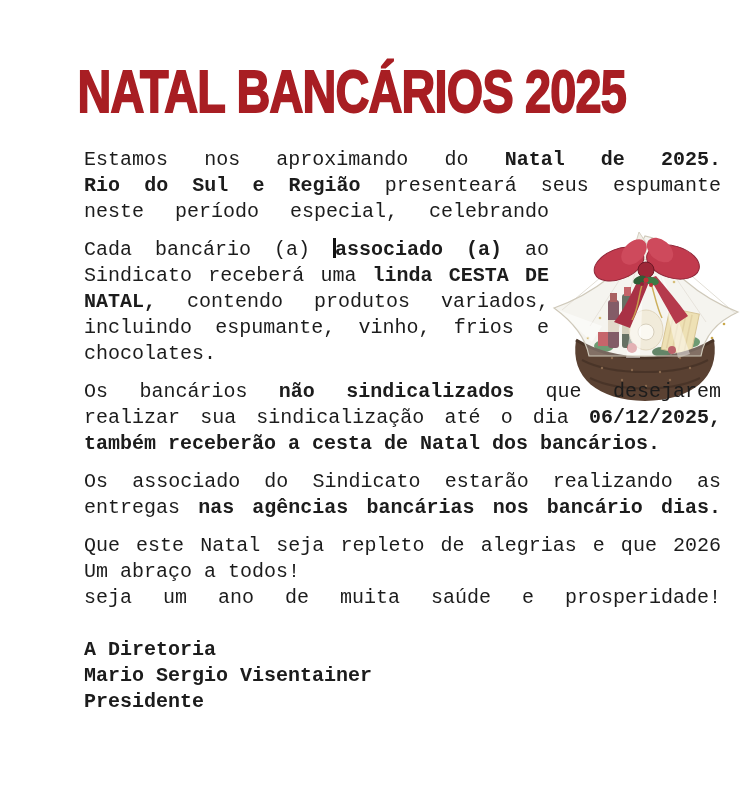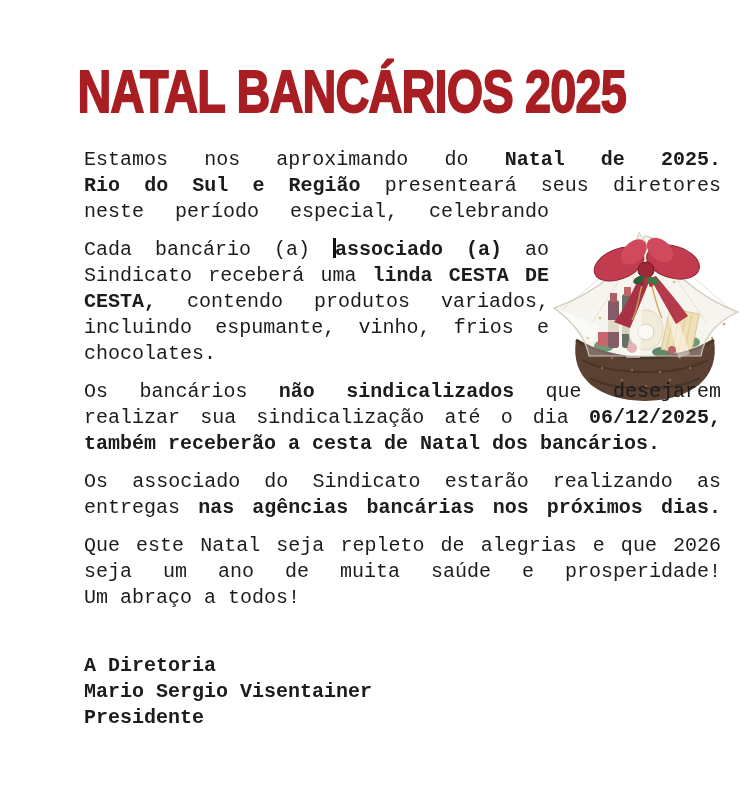--- a/index.html
+++ b/index.html
@@ -54,21 +54,21 @@
   .ln b { font-weight: bold; }
   .caret {
     display: inline-block;
     width: 3px;
     height: 20px;
     background: #111;
     vertical-align: -3px;
     margin-right: -1px;
   }
   .signature {
-    margin-top: 42px;
+    margin-top: 26px;
     font-weight: bold;
     font-family: Liberation Mono, monospace;
   }
   .signature div { line-height: 26px; }
 
   
   .basket-img {
     position: absolute;
     left: 542px;
     top: 230px;
@@ -184,43 +184,43 @@
       <circle cx="-4" cy="18" r="2" fill="#8E2436"></circle>
       <circle cx="5" cy="19" r="2" fill="#C03038"></circle>
     </g>
   </svg>
 </div>
 
 <div class="doc-body">
   <div id="paragraphs-host">
       <div class="para">
         <div class="ln j"><span>Estamos nos aproximando do </span><b>Natal de 2025.</b></div>
-        <div class="ln j"><b>Rio do Sul e Região</b><span> presenteará seus diretores</span></div>
+        <div class="ln j"><b>Rio do Sul e Região</b><span> presenteará seus espumante</span></div>
         <div class="ln j n"><span>neste período especial, celebrando</span></div>
       </div>
       <div class="para">
         <div class="ln j n"><span>Cada bancário (a) </span><span class="caret"></span><b>associado (a)</b><span> ao</span></div>
         <div class="ln j n"><span>Sindicato receberá uma </span><b>linda CESTA DE</b></div>
-        <div class="ln j n"><b>CESTA,</b><span> contendo produtos variados,</span></div>
+        <div class="ln j n"><b>NATAL,</b><span> contendo produtos variados,</span></div>
         <div class="ln j n"><span>incluindo espumante, vinho, frios e</span></div>
         <div class="ln n"><span>chocolates.</span></div>
       </div>
       <div class="para">
         <div class="ln j"><span>Os bancários </span><b>não sindicalizados</b><span> que desejarem</span></div>
         <div class="ln j"><span>realizar sua sindicalização até o dia </span><b>06/12/2025,</b></div>
         <div class="ln"><b>também receberão a cesta de Natal dos bancários.</b></div>
       </div>
       <div class="para">
         <div class="ln j"><span>Os associado do Sindicato estarão realizando as</span></div>
-        <div class="ln j"><span>entregas </span><b>nas agências bancárias nos próximos dias.</b></div>
+        <div class="ln j"><span>entregas </span><b>nas agências bancárias nos bancário dias.</b></div>
       </div>
       <div class="para">
         <div class="ln j"><span>Que este Natal seja repleto de alegrias e que 2026</span></div>
+        <div class="ln"><span>Um abraço a todos!</span></div>
         <div class="ln j"><span>seja um ano de muita saúde e prosperidade!</span></div>
-        <div class="ln"><span>Um abraço a todos!</span></div>
       </div>
     </div>
   <div class="signature">
     <div>A Diretoria</div>
     <div>Mario Sergio Visentainer</div>
     <div>Presidente</div>
   </div>
 </div>
 
 </body></html>

